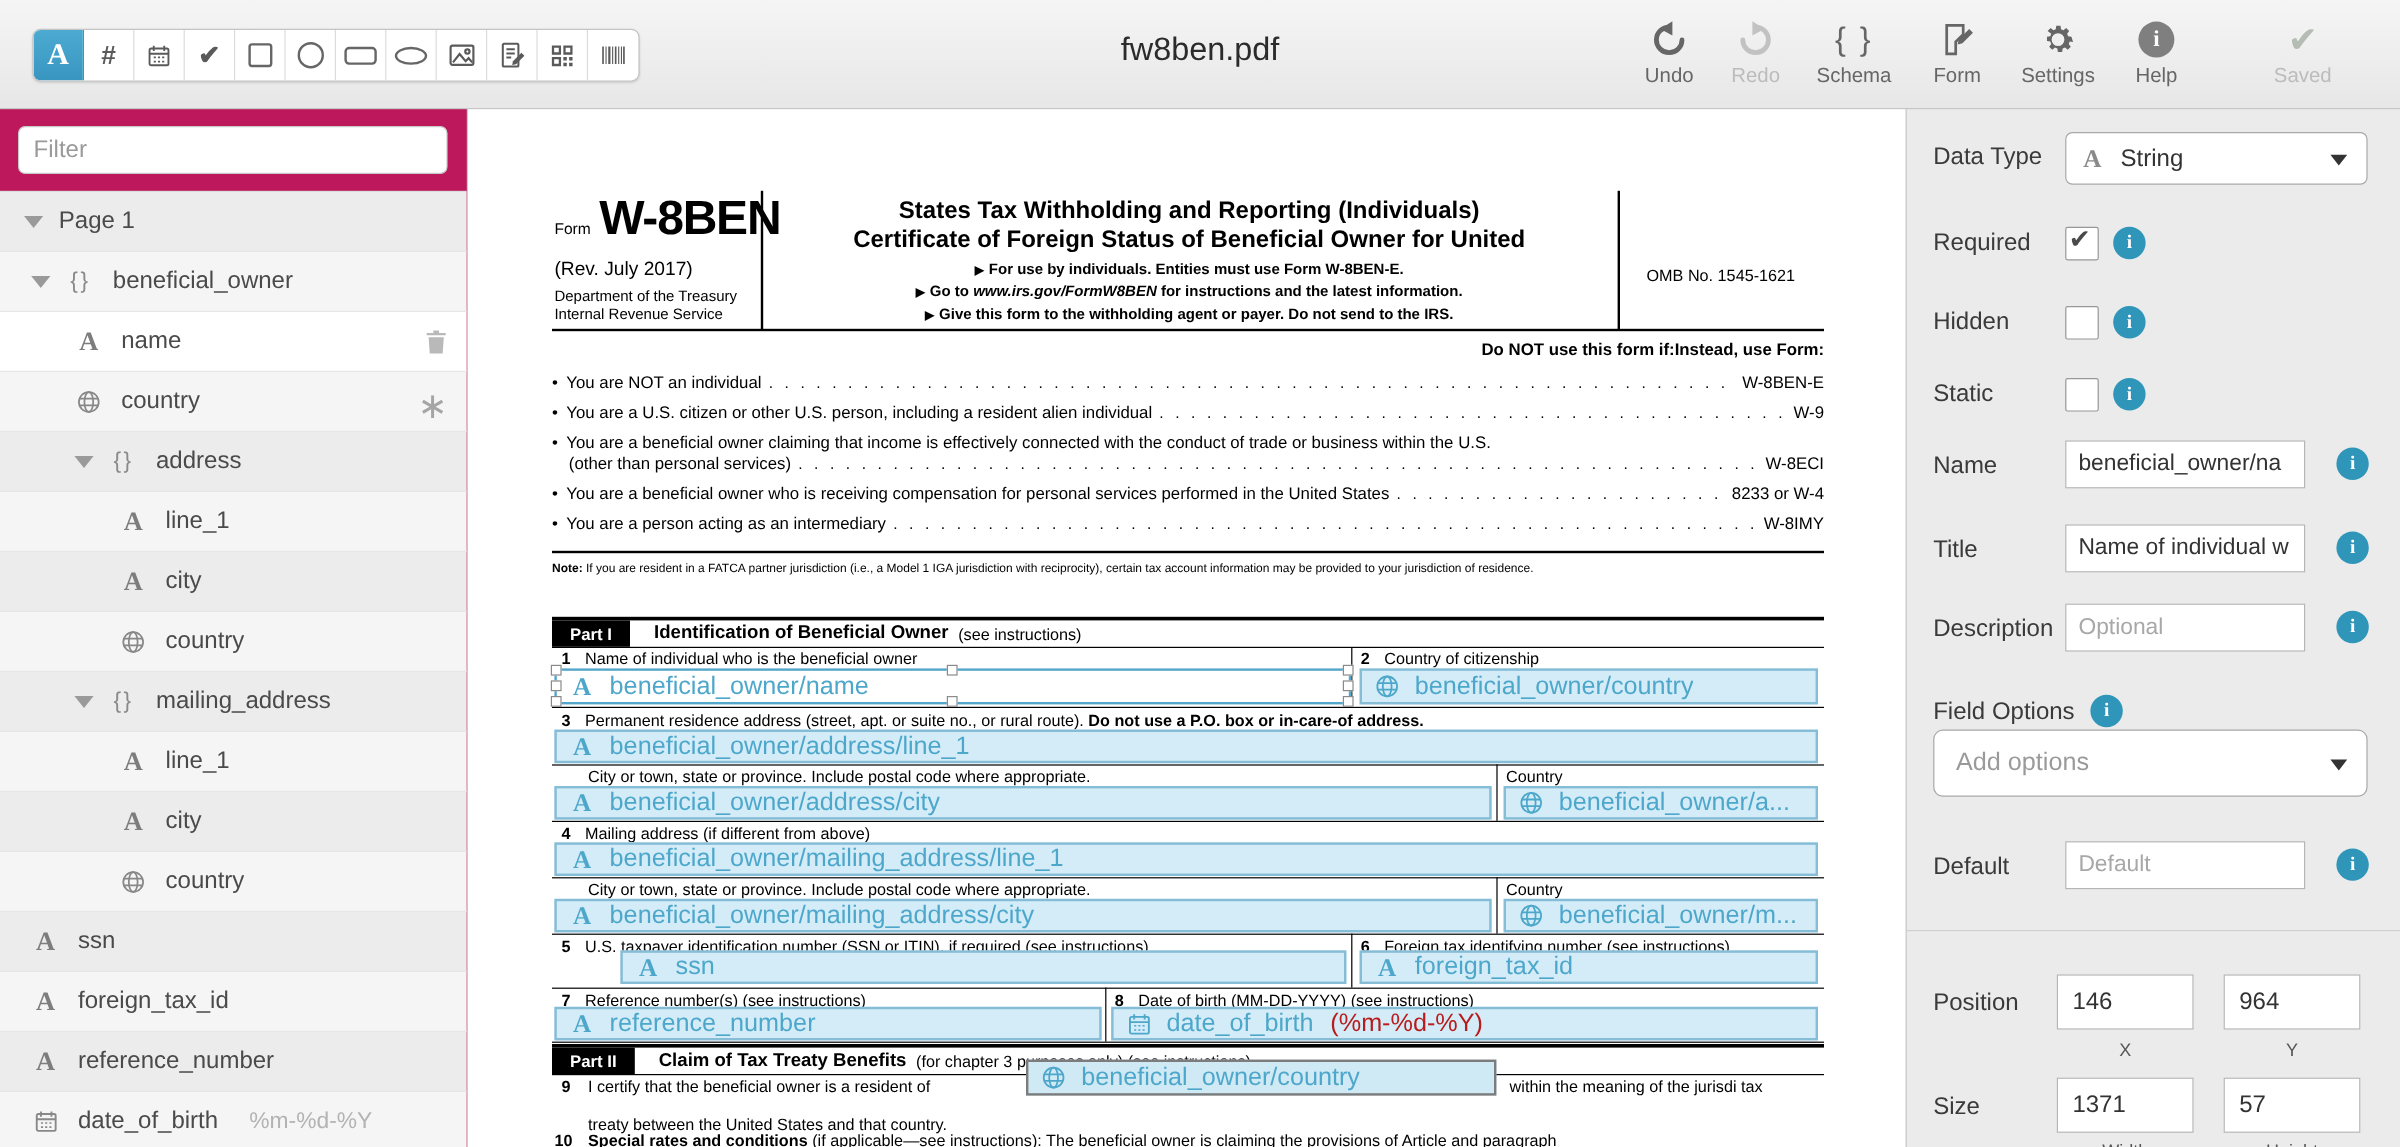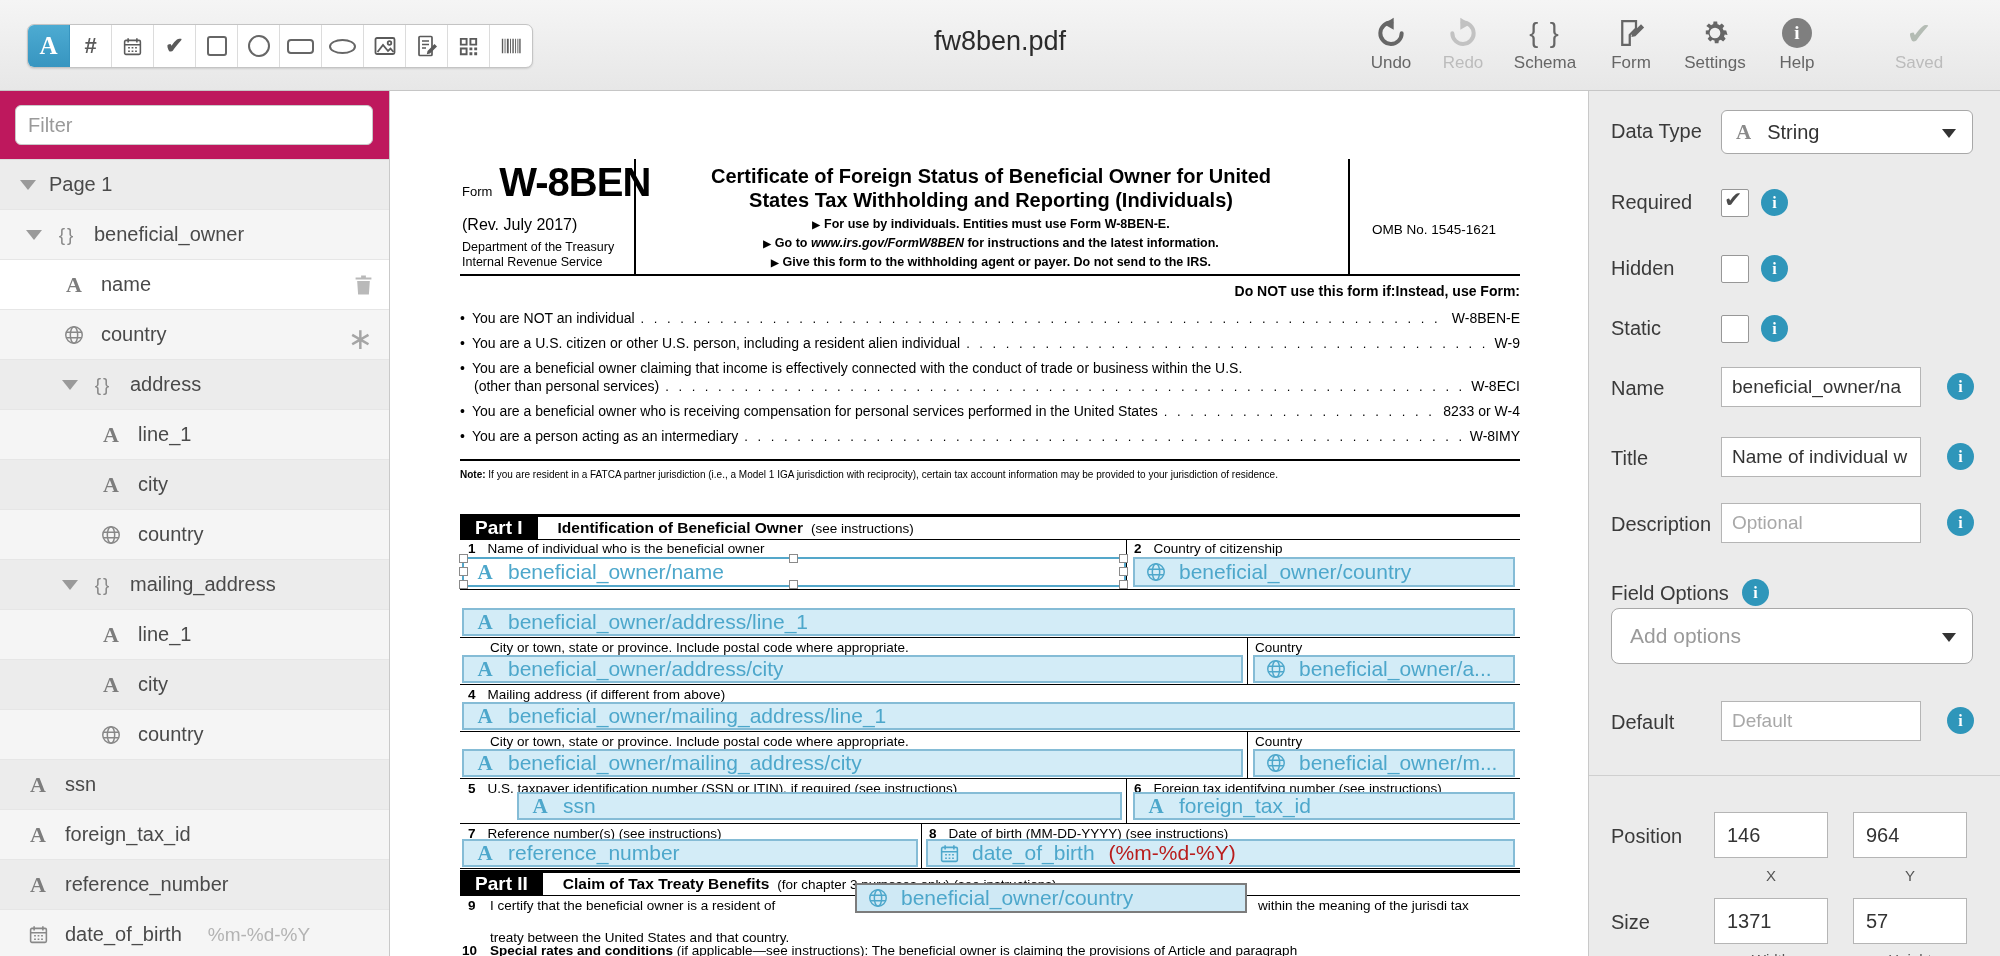--- a/index.html
+++ b/index.html
@@ -81,21 +81,21 @@
              font-size:14px;font-weight:bold;}
   .bullets{left:70px;top:211px;width:1060px;}
   .bi{display:flex;align-items:baseline;font-size:14px;margin-top:9px;}
   .bi .bdot{margin-right:7px;}
   .bi.cont2{padding-left:14px;margin-top:2px;}
   .dots{flex:1;overflow:hidden;white-space:nowrap;margin:0 6px;letter-spacing:3px;font-size:13px;}
   .bcode{white-space:nowrap;}
   .note{left:70px;top:376px;width:1060px;font-size:10px;line-height:17px;}
   .partbar{position:absolute;left:70px;width:1060px;height:22px;border-top:3px solid #000;
            border-bottom:1px solid #000;display:flex;align-items:center;background:#fff;z-index:2;box-sizing:content-box;}
-  .partbox{background:#000;color:#fff;font-weight:bold;font-size:19px;padding:0 15px;height:100%;
+  .partbox{background:#000;color:#fff;font-weight:bold;font-size:14px;padding:0 15px;height:100%;
            display:flex;align-items:center;margin-right:20px;}
   .parttitle{font-weight:bold;font-size:15.5px;margin-right:8px;}
   .partsub{font-size:13.5px;}
   .flabel{position:absolute;font-size:13.5px;z-index:2;white-space:nowrap;}
   .flabel b{margin-right:12px;}
   
   .field{position:absolute;display:flex;align-items:center;box-sizing:border-box;z-index:3;
          background:#d3ecf7;border:2px solid #85bcd6;color:#4da7cb;font-size:21px;
          padding-left:9px;cursor:pointer;}
   .field .ficon{width:24px;margin-right:11px;display:flex;align-items:center;justify-content:center;flex:none;}
@@ -384,22 +384,22 @@
     <div class="abs hdr-left">
       <span class="formword">Form</span>
       <span class="formnum">W-8BEN</span>
     </div>
     <div class="abs rev">(Rev. July 2017)</div>
     <div class="abs agency">
       <div>Department of the Treasury</div>
       <div>Internal Revenue Service</div>
     </div>
     <div class="abs hdr-title">
+      <div class="t1">States Tax Withholding and Reporting (Individuals)</div>
       <div class="t1">Certificate of Foreign Status of Beneficial Owner for United</div>
-      <div class="t1">States Tax Withholding and Reporting (Individuals)</div>
       <div class="arrline"><span class="arr">▶</span><span>For use by individuals. Entities must use Form W-8BEN-E.</span></div>
       <div class="arrline"><span class="arr">▶</span><span>Go to </span><b><i>www.irs.gov/FormW8BEN</i></b><span> for instructions and the latest information.</span></div>
       <div class="arrline"><span class="arr">▶</span><span>Give this form to the withholding agent or payer. Do not send to the IRS.</span></div>
     </div>
     <div class="abs omb">OMB No. 1545-1621</div>
     <div class="vl" style="left:244px;top:69px;height:116px;width:2px;"></div>
     <div class="vl" style="left:958px;top:69px;height:116px;width:2px;"></div>
     <div class="hl" style="left:70px;top:184px;width:1060px;height:2px;"></div>
 
     <div class="abs donot-row">
@@ -447,20 +447,21 @@
     </div>
 
     <div class="partbar" style="top:424px;">
       <span class="partbox">Part I</span>
       <span class="parttitle">Identification of Beneficial Owner</span>
       <span class="partsub">(see instructions)</span>
     </div>
 
     <div class="flabel" style="left:78px;top:451px;"><b>1</b><span>Name of individual who is the beneficial owner</span></div>
     <div class="flabel" style="left:744px;top:451px;"><b>2</b><span>Country of citizenship</span></div>
+    <div class="flabel" style="left:78px;top:503px;"><b>3</b><span>Permanent residence address (street, apt. or suite no., or rural route). </span><b style="margin:0;">Do not use a P.O. box or in-care-of address.</b></div>
     <div class="flabel" style="left:100px;top:550px;"><span>City or town, state or province. Include postal code where appropriate.</span></div>
     <div class="flabel" style="left:865px;top:550px;"><span>Country</span></div>
     <div class="flabel" style="left:78px;top:597px;"><b>4</b><span>Mailing address (if different from above)</span></div>
     <div class="flabel" style="left:100px;top:644px;"><span>City or town, state or province. Include postal code where appropriate.</span></div>
     <div class="flabel" style="left:865px;top:644px;"><span>Country</span></div>
     <div class="flabel" style="left:78px;top:691px;"><b>5</b><span>U.S. taxpayer identification number (SSN or ITIN), if required (see instructions)</span></div>
     <div class="flabel" style="left:744px;top:691px;"><b>6</b><span>Foreign tax identifying number (see instructions)</span></div>
     <div class="flabel" style="left:78px;top:736px;"><b>7</b><span>Reference number(s) (see instructions)</span></div>
     <div class="flabel" style="left:539px;top:736px;"><b>8</b><span>Date of birth (MM-DD-YYYY) (see instructions)</span></div>
 

